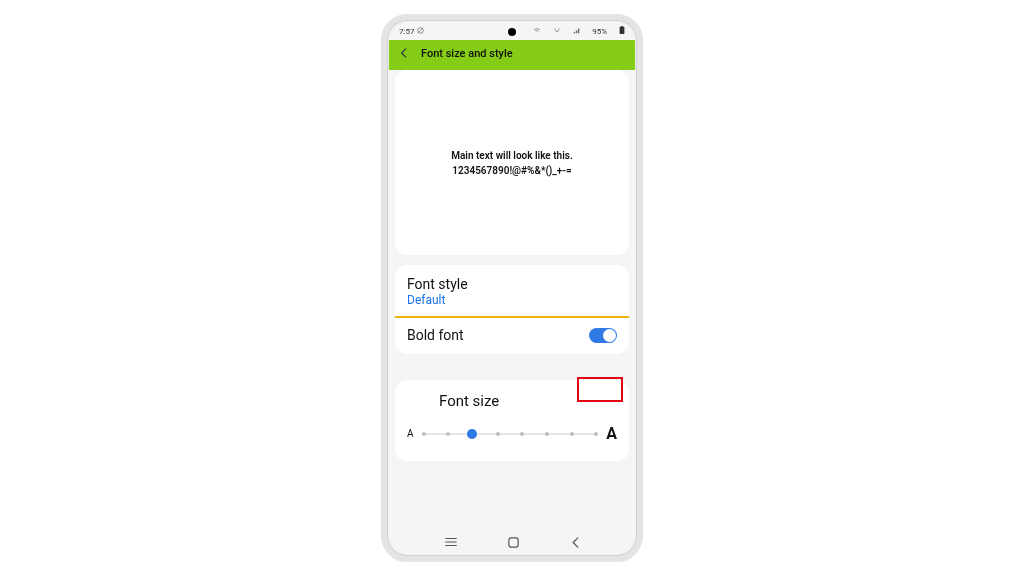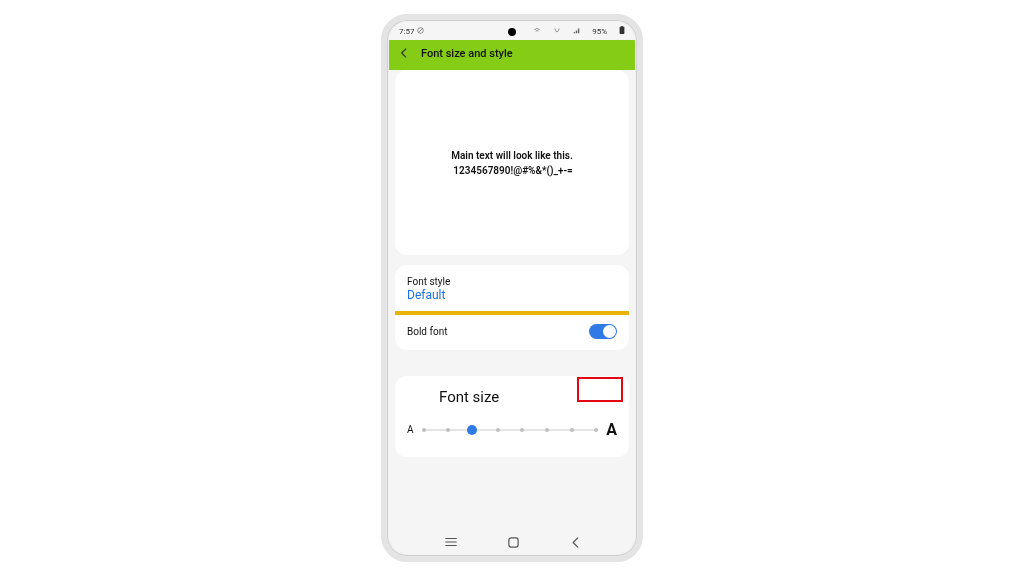--- a/index.html
+++ b/index.html
@@ -71,42 +71,42 @@
   }
   .card {
     background: #ffffff;
     border-radius: 12px;
   }
   .preview-card {
     height: 185px;
     display: flex;
     align-items: center;
     justify-content: center;
-    text-align: right;
+    text-align: center;
     font-size: 10px;
     line-height: 1.5;
     color: #111;
     font-weight: 600;
   }
   .settings-card {
     padding: 2px 0;
   }
   .row {
     display: flex;
     align-items: center;
     justify-content: space-between;
     padding: 9px 12px;
   }
-  .row + .row { border-top: 4px solid #eab308; }
+  .row + .row { border-top: 2px solid #eab308; }
   .row-main {
     display: flex;
     flex-direction: column;
     gap: 1px;
   }
-  .row-label { font-size: 10px; color: #111; }
+  .row-label { font-size: 14px; color: #111; }
   .row-sub { font-size: 12px; color: #1a73e8; }
   .toggle {
     width: 28px; height: 15px;
     background: #2f7ae5;
     border-radius: 8px;
     position: relative;
   }
   .toggle .knob {
     position: absolute;
     right: 1px; top: 1px;

